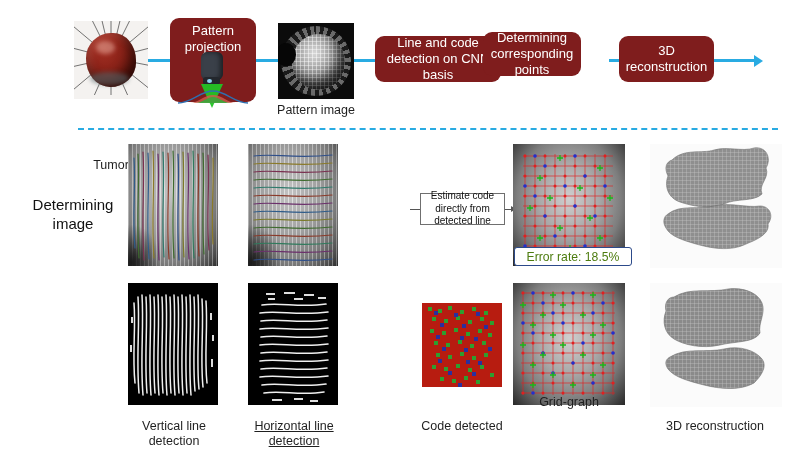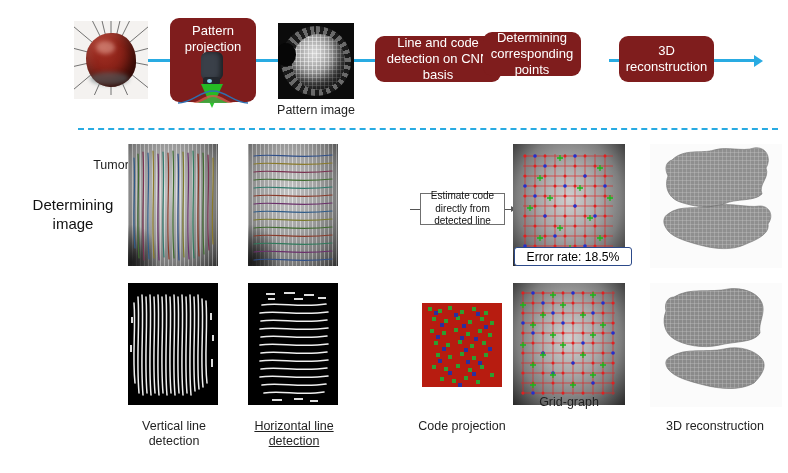--- a/index.html
+++ b/index.html
@@ -93,21 +93,21 @@
         display:flex;align-items:center;justify-content:center;text-align:center;
         font-size:10px;line-height:1.25;color:#111;padding:1px 2px;box-sizing:border-box;}
   .note-line{position:absolute;height:1px;background:#555;}
   .note-arrow{position:absolute;width:0;height:0;
         border-top:3.5px solid transparent;border-bottom:3.5px solid transparent;
         border-left:5px solid #555;}
 
   
   .errbox{position:absolute;background:#ffffff;border:1.4px solid #2c4a8a;
           border-radius:3px;display:flex;align-items:center;justify-content:center;
-          font-size:12.2px;color:#000000;white-space:nowrap;padding:1px 12px;
+          font-size:12.2px;color:#4d7c0f;white-space:nowrap;padding:1px 12px;
           box-sizing:border-box;}
 
   
   .rowlabel{position:absolute;text-align:center;font-size:15px;line-height:1.25;color:#111;}
 </style>
 </head>
 <body>
 
 <div class="fig">
 
@@ -598,21 +598,21 @@
     </svg>
   </div>
 
   <div class="cap" style="left:128px;top:419px;width:92px;">
     <span>Vertical line detection</span>
   </div>
   <div class="cap" style="left:244px;top:419px;width:100px;text-decoration:underline;">
     <span>Horizontal line detection</span>
   </div>
   <div class="cap" style="left:418px;top:419px;width:88px;">
-    <span>Code projection</span>
+    <span>Code detected</span>
   </div>
   <div class="cap" style="left:513px;top:395px;width:112px;">
     <span>Grid-graph</span>
   </div>
   <div class="cap" style="left:642px;top:419px;width:146px;">
     <span>3D reconstruction</span>
   </div>
 
 </div>
 

